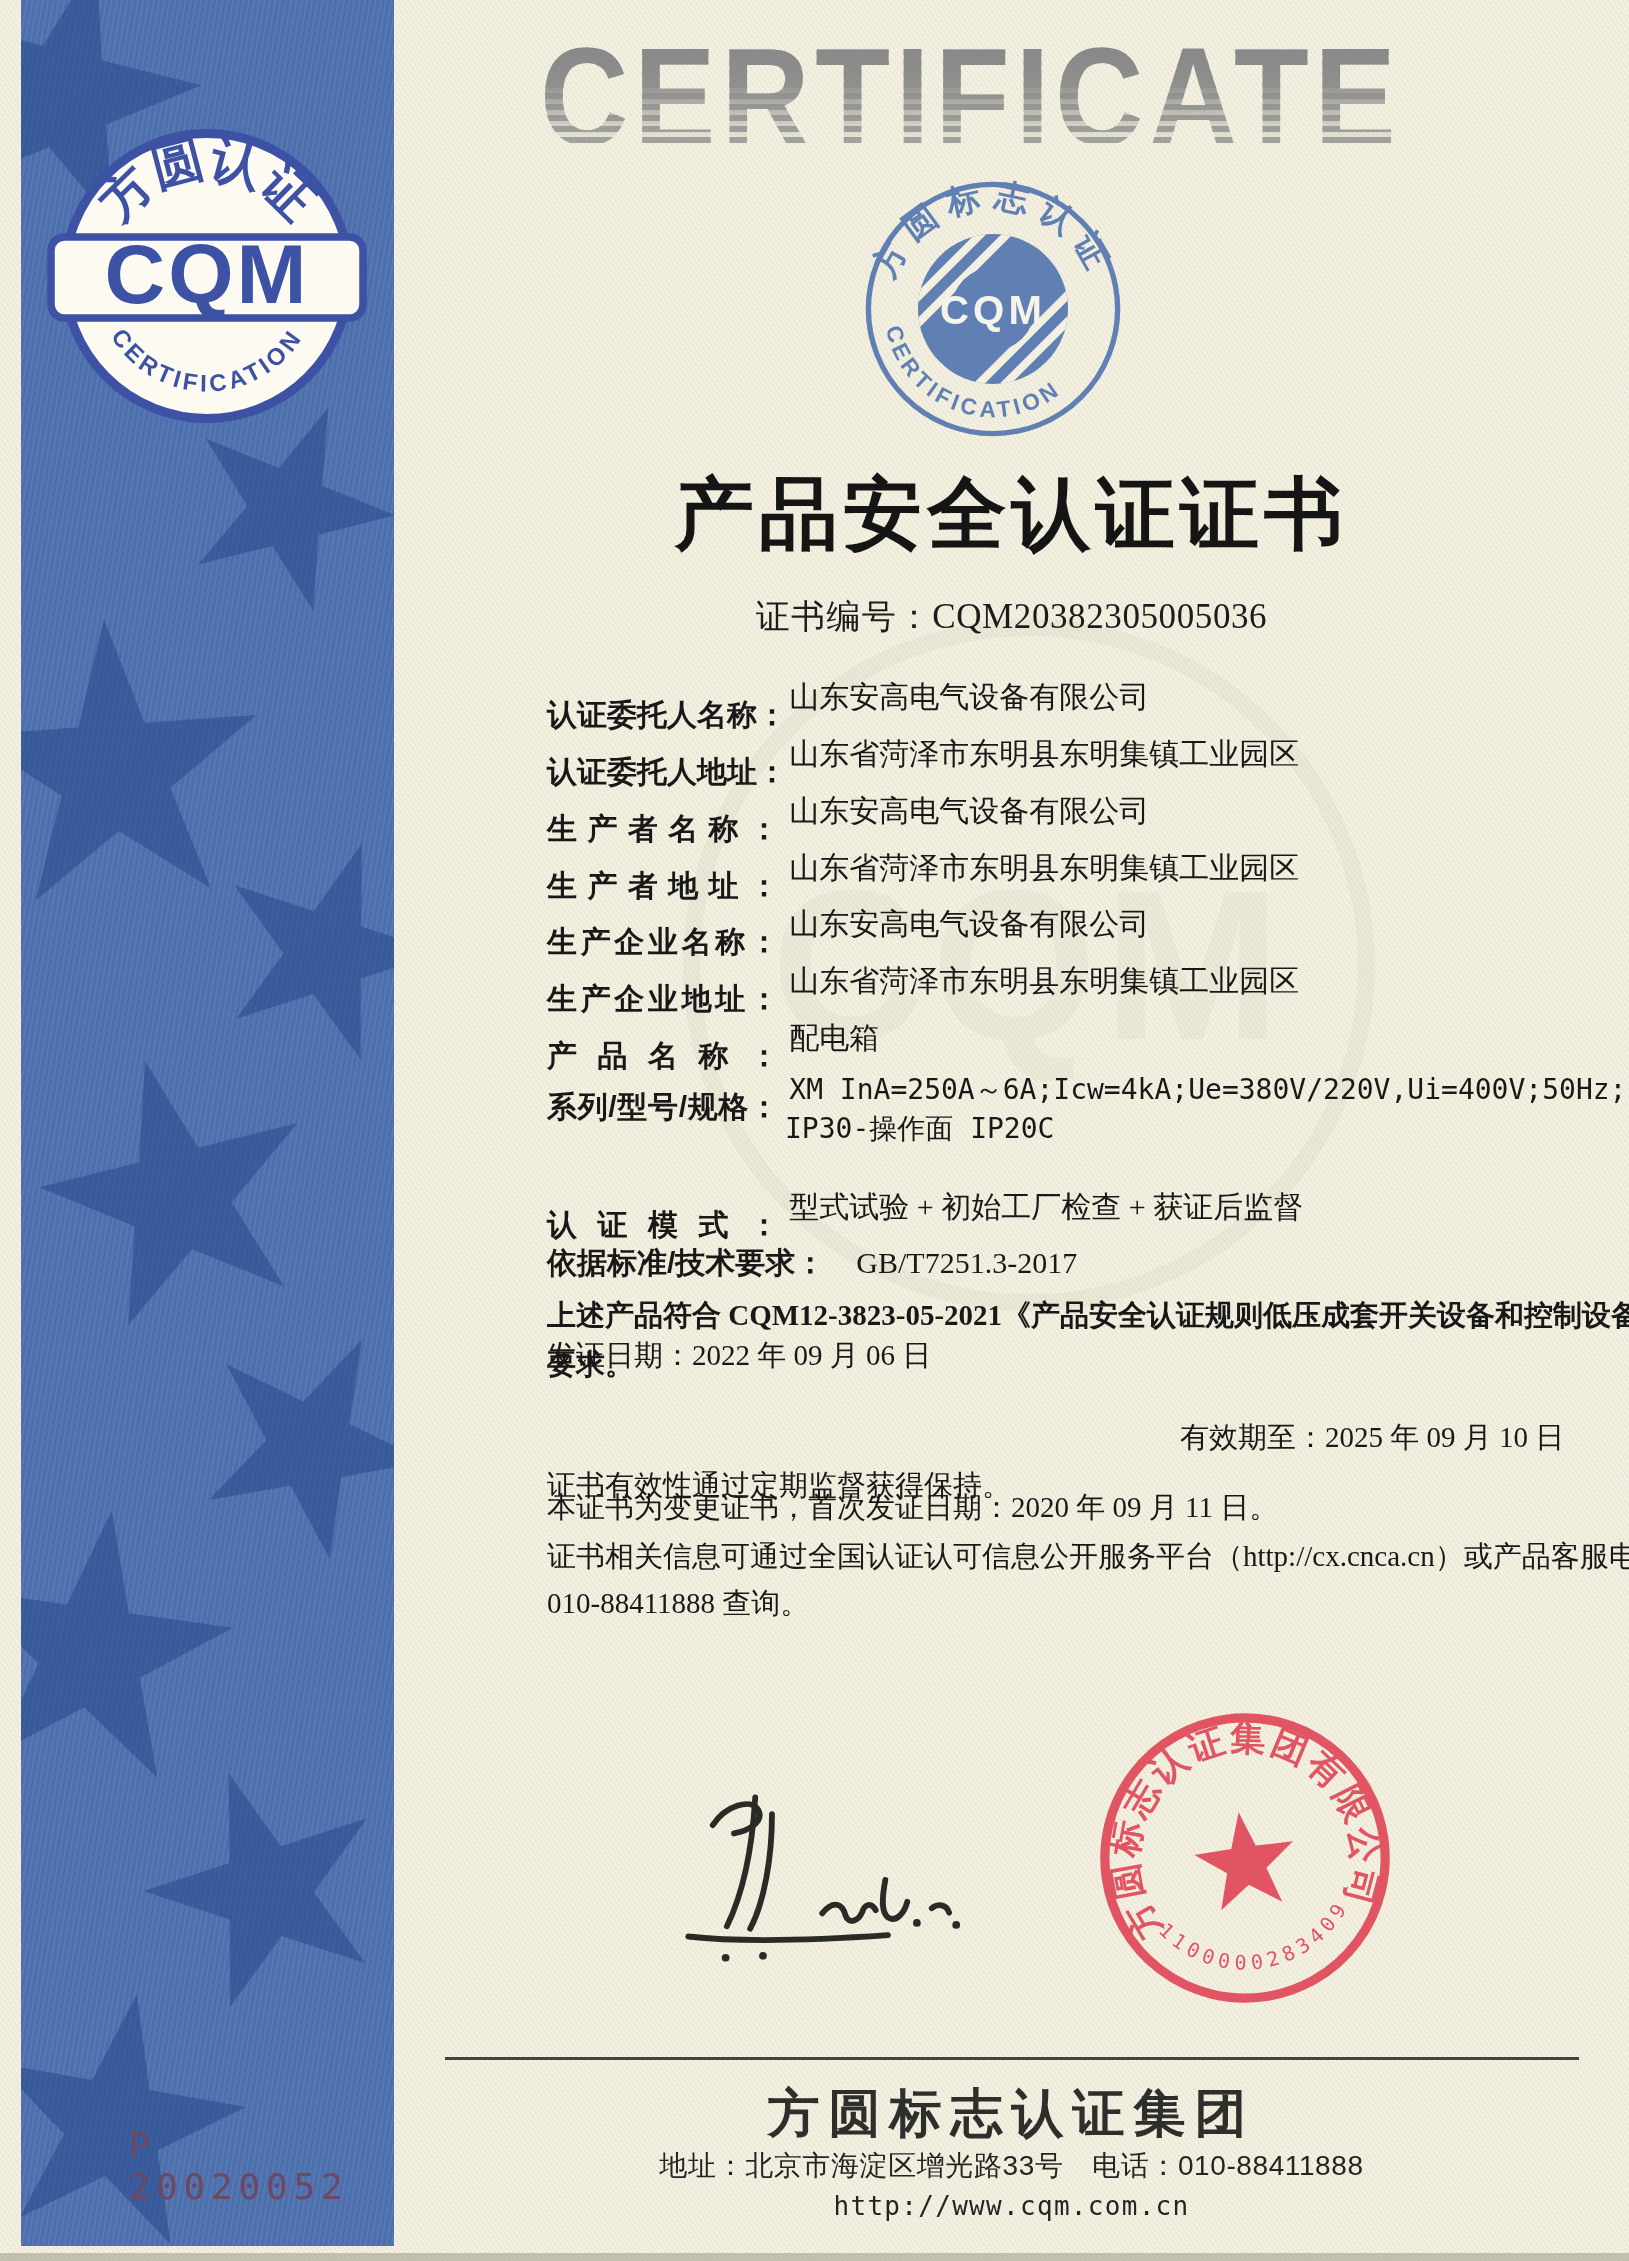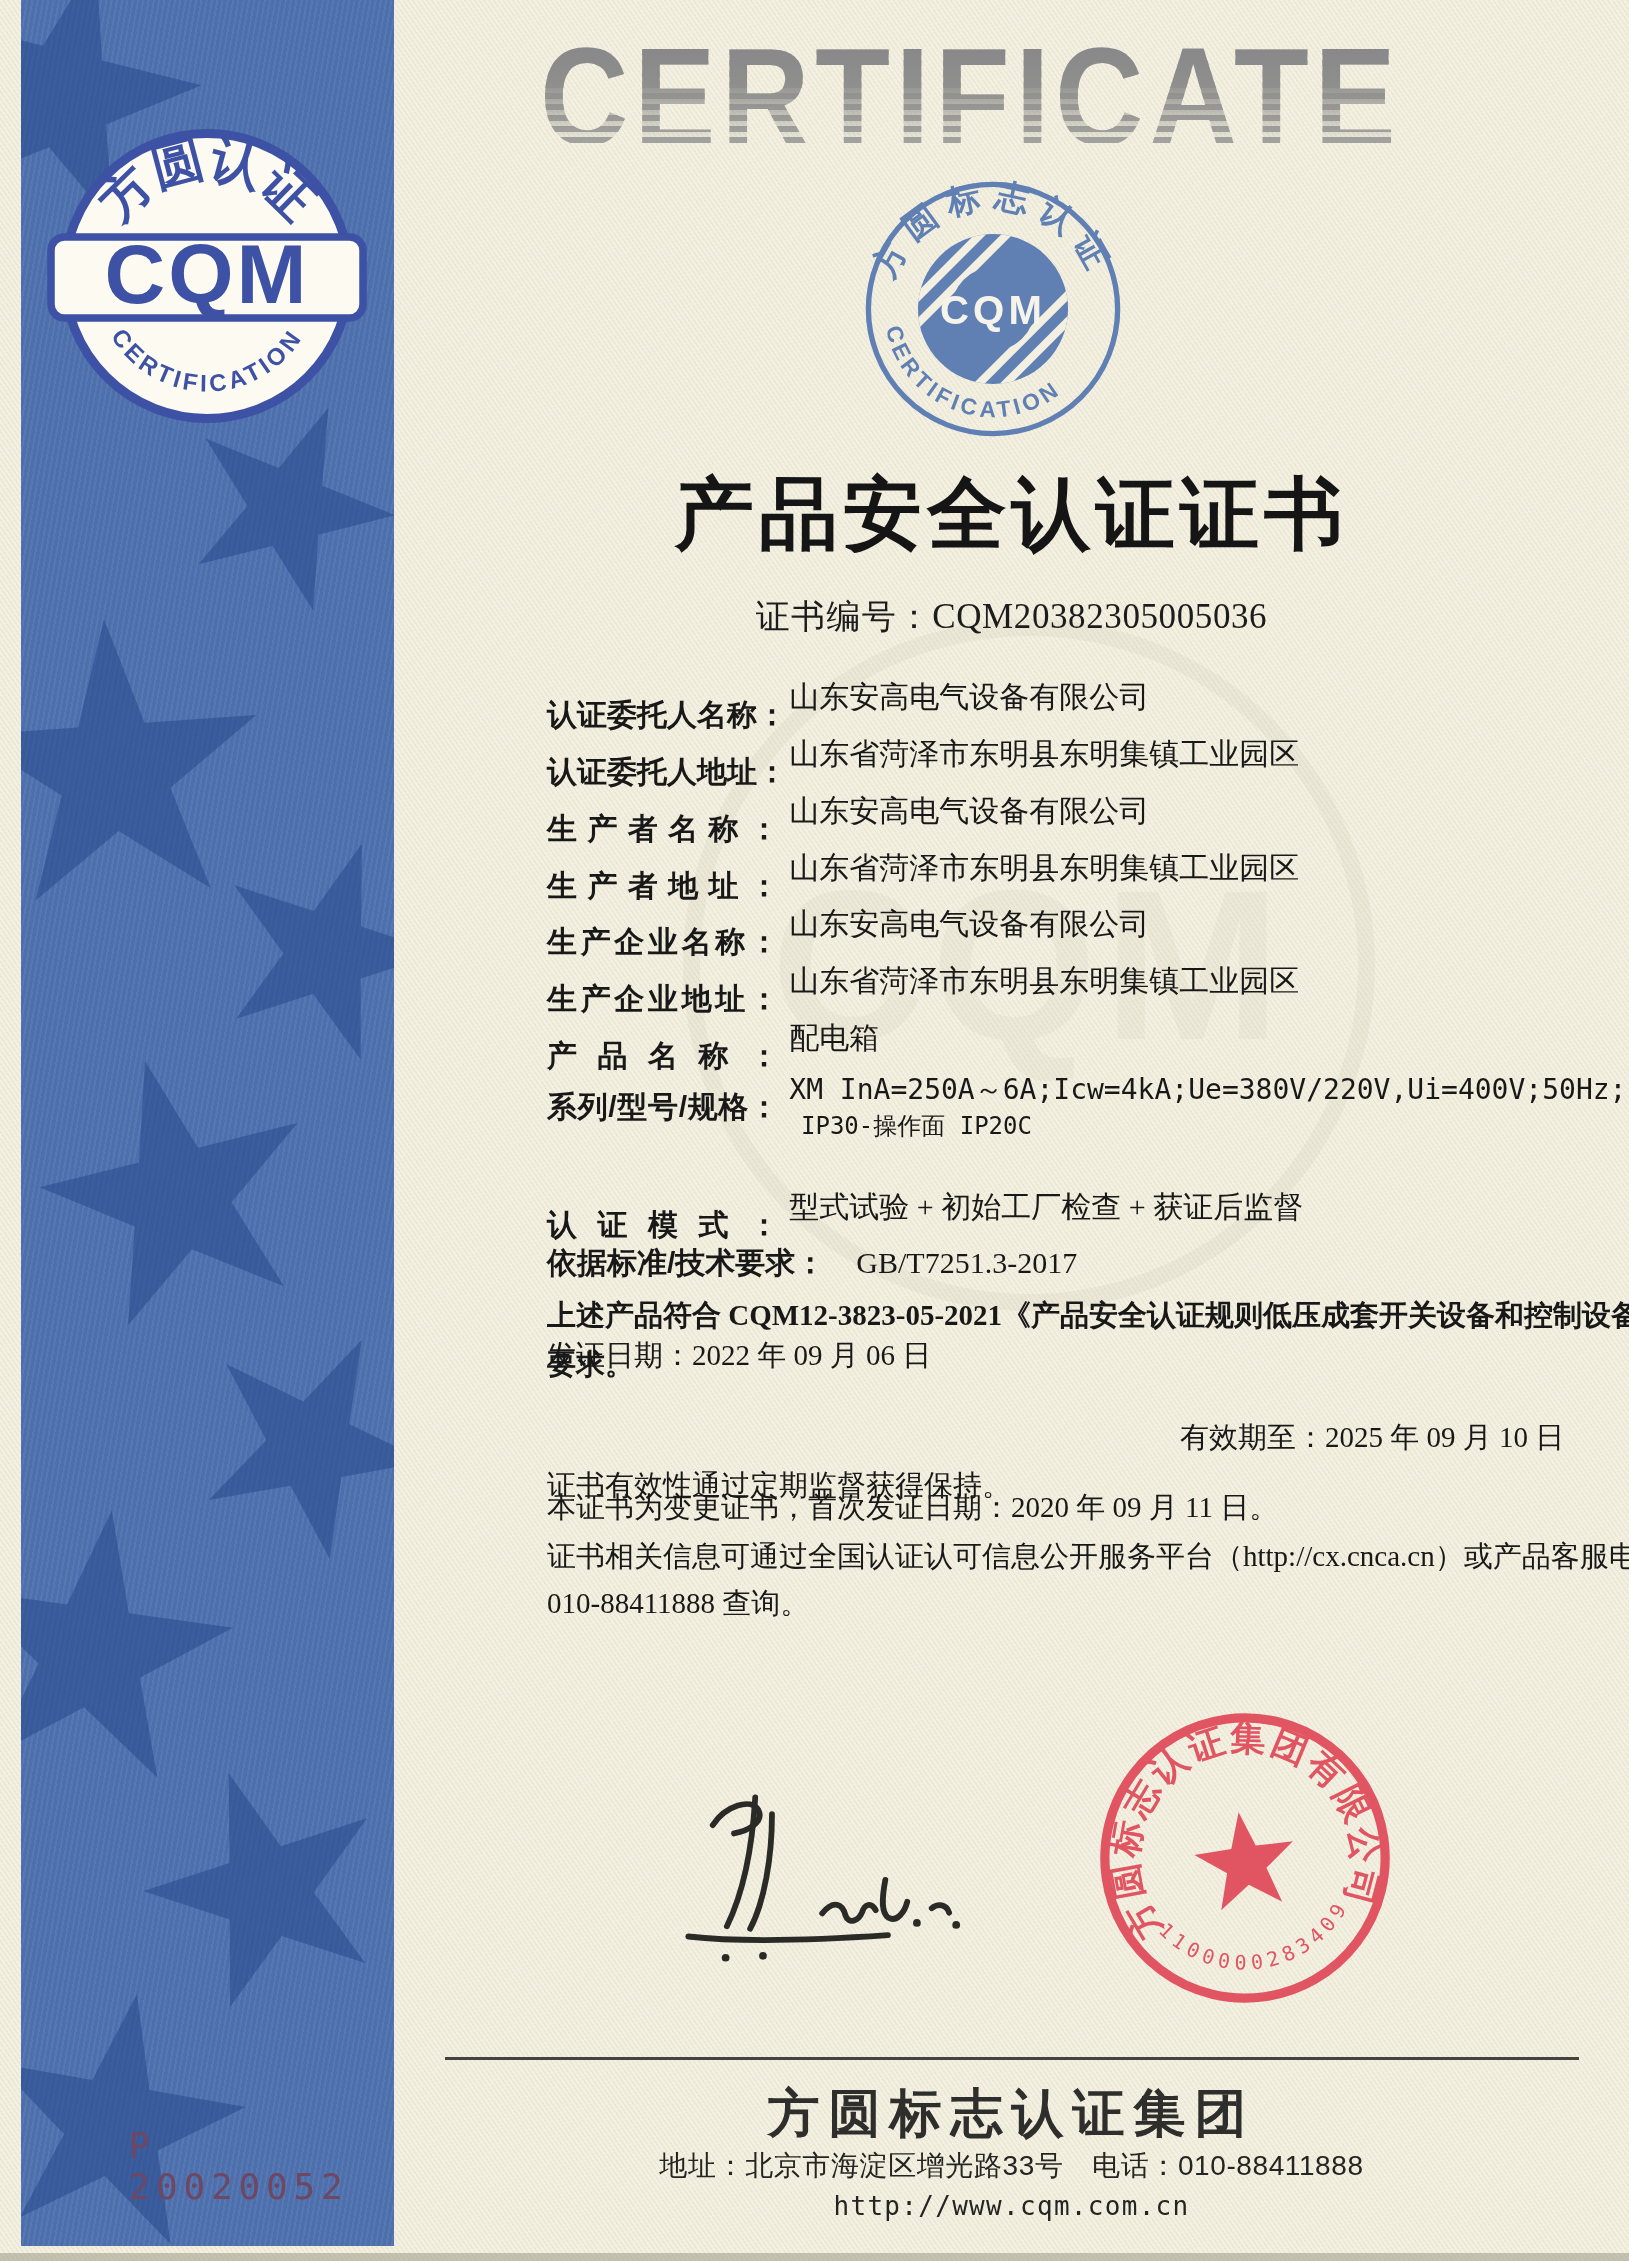--- a/index.html
+++ b/index.html
@@ -52,21 +52,21 @@
   
   .row{position:absolute;left:547px;font-size:30px;line-height:37px;white-space:nowrap;color:#181818;}
   .lab{
     display:inline-block;width:232px;vertical-align:top;
     font-family:"Liberation Sans",sans-serif;font-weight:700;
     text-align:justify;text-align-last:justify;text-justify:inter-character;margin-top:18px;
   }
   .lab2{font-family:"Liberation Sans",sans-serif;font-weight:700;}
   .val{margin-left:10.3px;font-family:"Liberation Serif",serif;}
   .val-mono{margin-left:10.3px;font-family:"DejaVu Sans Mono",monospace;font-size:28px;}
-  .specline2{left:785px;font-family:"DejaVu Sans Mono",monospace;font-size:24px;color:#181818;margin-left:16px;}
+  .specline2{left:785px;font-family:"DejaVu Sans Mono",monospace;font-size:28px;color:#181818;}
   .bold-serif{font-weight:700;}
   .note{position:absolute;left:547px;font-size:29px;color:#181818;white-space:nowrap;}
   
   .rule{position:absolute;left:445px;top:2057px;width:1134px;height:3.2px;background:#44443f;}
   .org{top:2079px;font-family:"Liberation Sans",sans-serif;font-weight:700;font-size:52px;letter-spacing:9px;color:#2e2e2c;}
   .addr{top:2147px;font-family:"Liberation Sans",sans-serif;font-size:28px;letter-spacing:0.6px;color:#242422;}
   .site{top:2191px;font-family:"DejaVu Sans Mono",monospace;font-size:26px;letter-spacing:1.3px;color:#242422;}
   .scanedge{position:absolute;left:0;bottom:0;width:100%;height:7.7px;background:rgba(140,135,118,.45);}
   
   .seal{position:absolute;left:1091px;top:1704px;transform:rotate(-8deg);}

